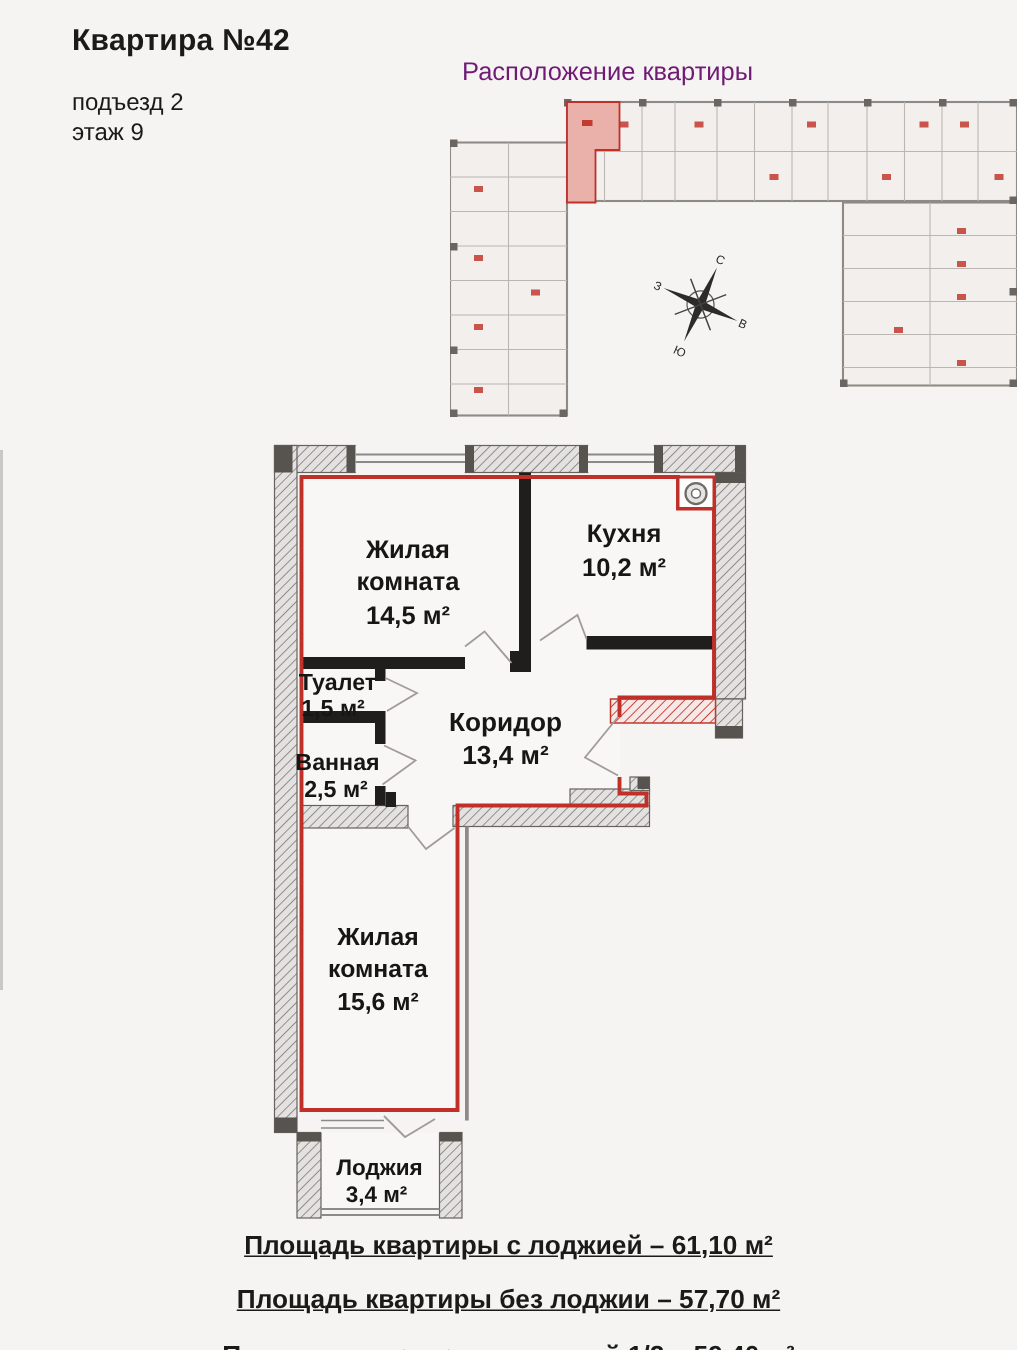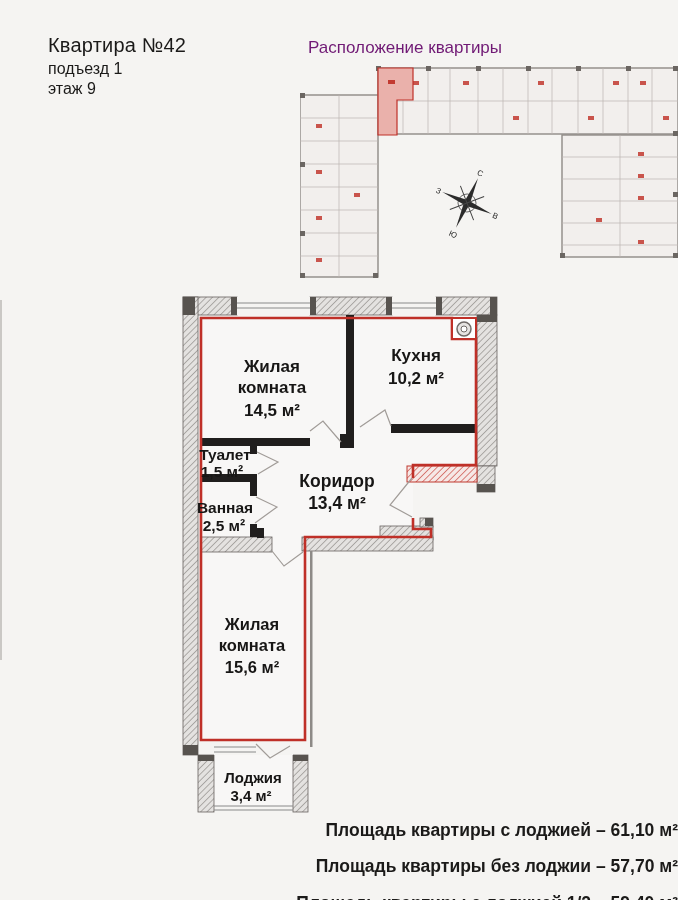--- a/index.html
+++ b/index.html
@@ -2,37 +2,37 @@
 <html><head>
 <meta charset="utf-8">
 <style>
   html,body{margin:0;padding:0;}
   body{
     width:678px;height:900px;overflow:hidden;position:relative;
     background:#f5f4f2;
     font-family:"Liberation Sans", sans-serif;
     color:#1b1a19;
   }
-  .hdr-title{position:absolute;left:48px;top:34px;font-size:20px;font-weight:normal;letter-spacing:.2px;}
+  .hdr-title{position:absolute;left:48px;top:16px;font-size:20px;font-weight:bold;letter-spacing:.2px;}
   .hdr-sub1{position:absolute;left:48px;top:60px;font-size:16px;}
   .hdr-sub2{position:absolute;left:48px;top:80px;font-size:16px;}
   .loc-title{position:absolute;left:308px;top:38px;font-size:17px;color:#701a75;}
   .minimap{position:absolute;left:300px;top:62px;width:378px;height:218px;}
   .floorplan{position:absolute;left:170px;top:288px;width:345px;height:532px;}
   .edge-line{position:absolute;left:0;top:300px;width:2px;height:360px;background:#b8b5b2;opacity:.7;}
-  .summary-line{position:absolute;left:0;width:678px;text-align:right;font-weight:bold;font-size:17.5px;}
+  .summary-line{position:absolute;left:0;width:678px;text-align:center;font-weight:bold;font-size:17.5px;text-decoration:underline;}
   .sum1{top:820px;} .sum2{top:856px;} .sum3{top:893px;}
   svg text{font-family:"Liberation Sans", sans-serif;}
   .room-label{font-weight:bold;fill:#171615;}
 </style>
 </head>
 <body>
 
 <div class="hdr-title">Квартира №42</div>
-<div class="hdr-sub1">подъезд 1</div>
+<div class="hdr-sub1">подъезд 2</div>
 <div class="hdr-sub2">этаж 9</div>
 <div class="loc-title">Расположение квартиры</div>
 <div class="edge-line"></div>
 
 <svg class="minimap" viewBox="0 0 378 218">
   <g stroke="#8f8a86" stroke-width="1.4" fill="#f2efed">
     <rect x="78" y="6" width="300" height="66"></rect>
     <rect x="0" y="33" width="78" height="182"></rect>
     <rect x="262" y="73" width="116" height="122"></rect>
   </g>

